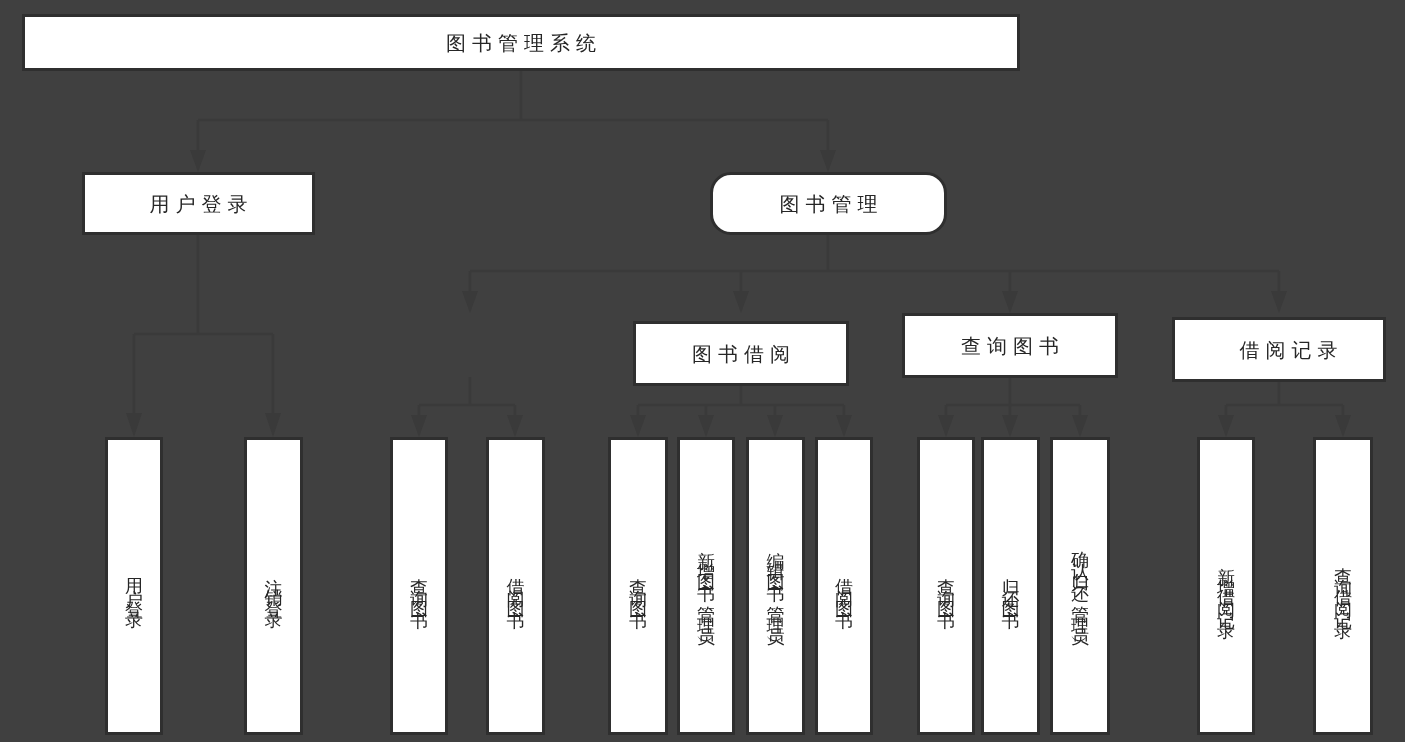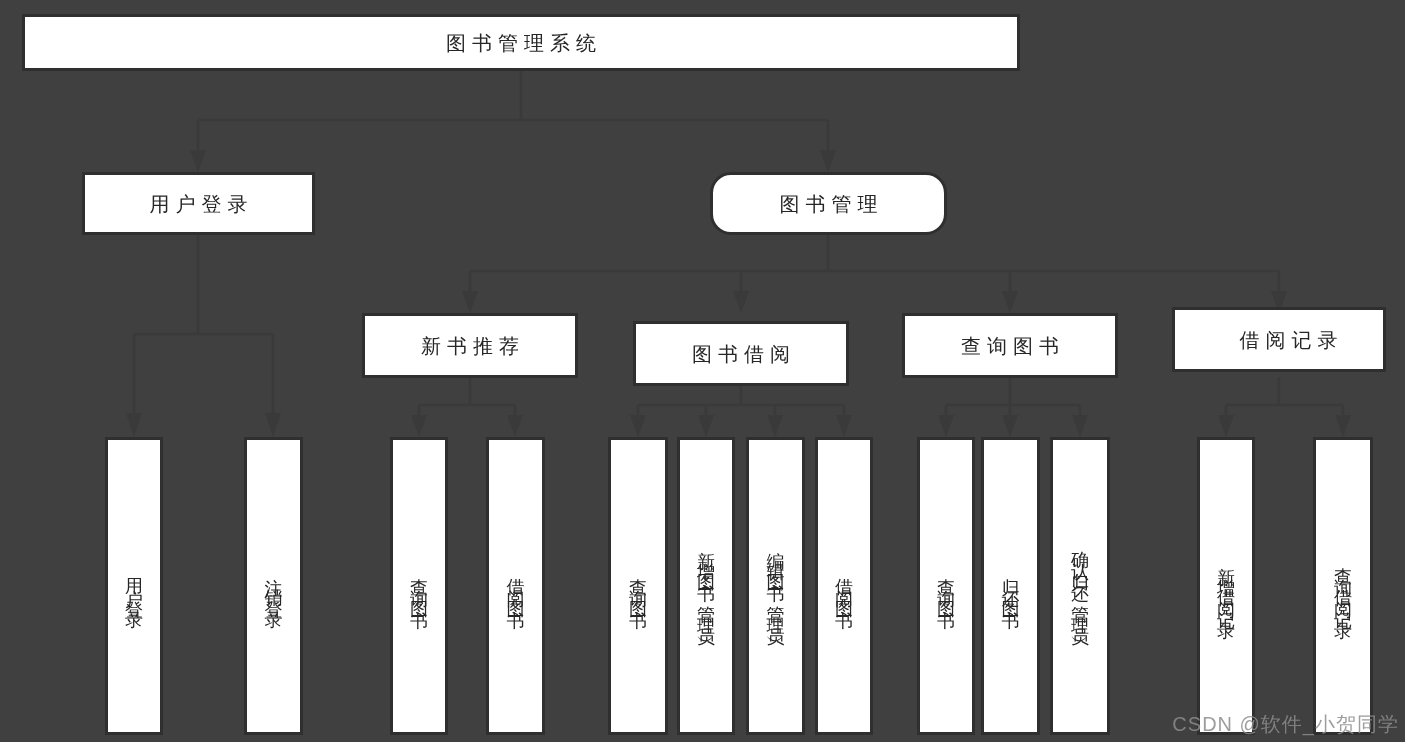--- a/index.html
+++ b/index.html
@@ -101,30 +101,27 @@
     <span>图书管理系统</span>
   </div>
 
   <div class="node hbox" style="left:82px; top:172px; width:233px; height:63px;">
     <span>用户登录</span>
   </div>
   <div class="node hbox" style="left:710px; top:172px; width:237px; height:63px;border-radius:21px;">
     <span>图书管理</span>
   </div>
 
-  <div class="node hbox" style="left:362px; top:313px; width:216px; height:65px;">
-    <span>新书推荐</span>
-  </div>
   <div class="node hbox" style="left:633px; top:321px; width:216px; height:65px;">
     <span>图书借阅</span>
   </div>
   <div class="node hbox" style="left:902px; top:313px; width:216px; height:65px;">
     <span>查询图书</span>
   </div>
-  <div class="node hbox" style="left:1172px; top:307px; width:214px; height:65px;padding-left:19px;">
+  <div class="node hbox" style="left:1172px; top:317px; width:214px; height:65px;padding-left:19px;">
     <span>借阅记录</span>
   </div>
 
   <div class="node vbox" style="left:105px; width:58px;">
     <span>用户登录</span>
   </div>
   <div class="node vbox" style="left:244px; width:59px;">
     <span>注销登录</span>
   </div>
 
@@ -158,15 +155,14 @@
     <span>确认归还（管理员）</span>
   </div>
 
   <div class="node vbox" style="left:1197px; width:58px;">
     <span>新增借阅记录</span>
   </div>
   <div class="node vbox" style="left:1313px; width:60px;">
     <span>查询借阅记录</span>
   </div>
 
-  <div class="watermark">CSDN @软件_小贺同学</div>
 
 </div>
 
 </body></html>

